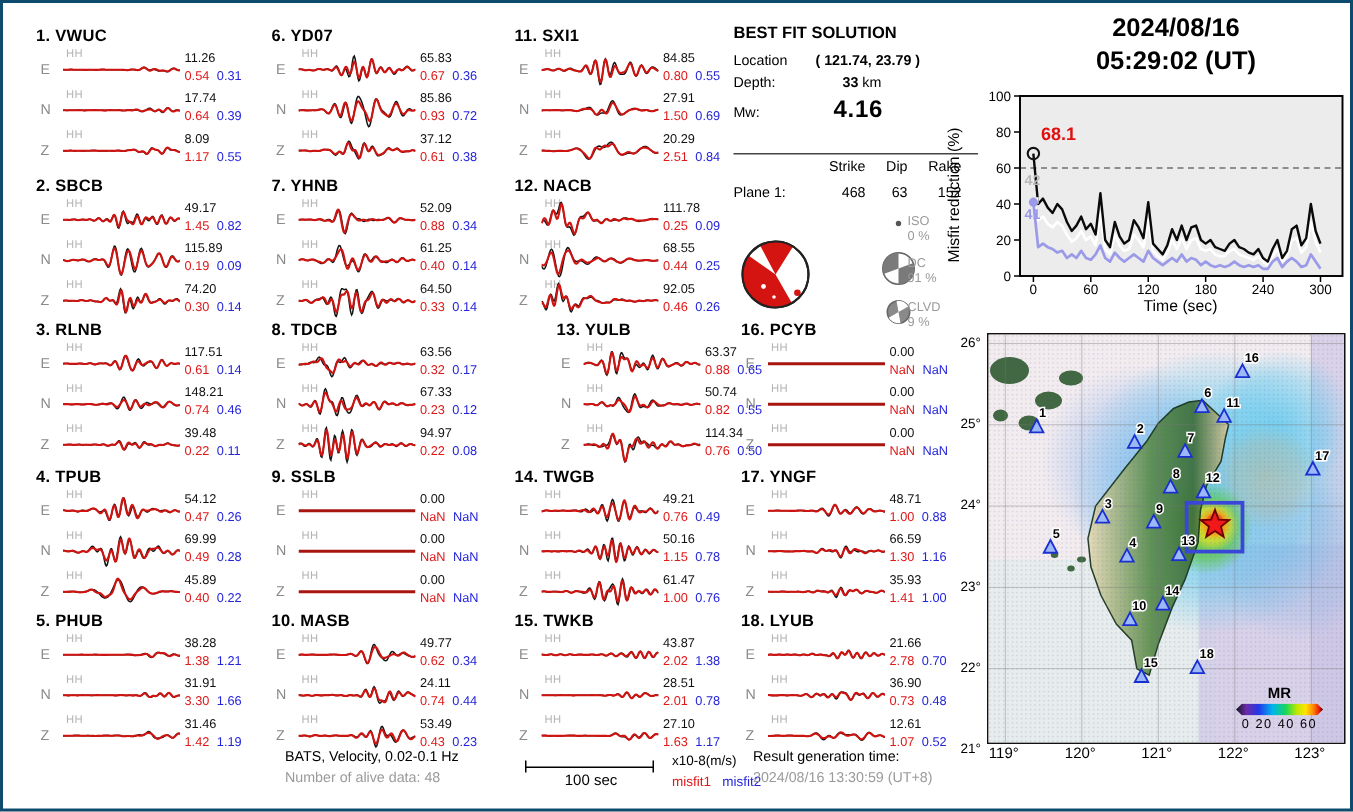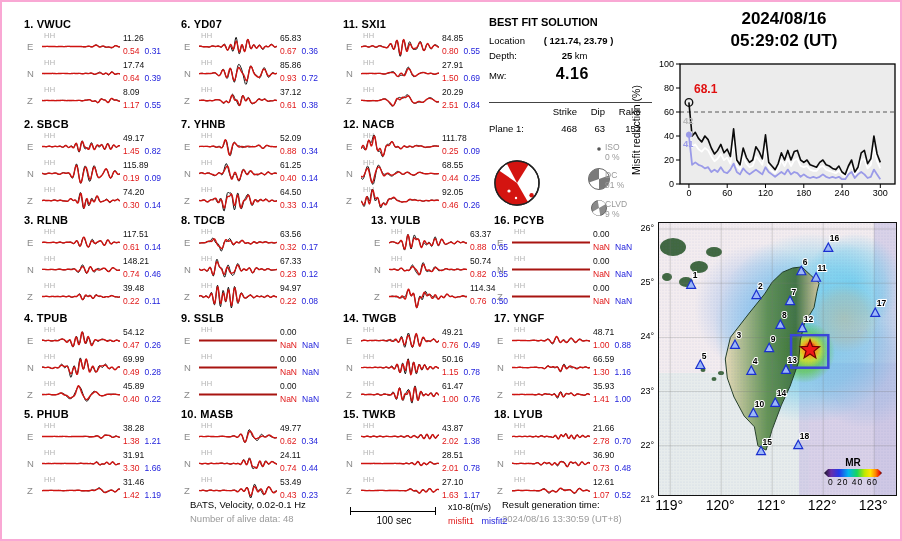--- a/index.html
+++ b/index.html
@@ -1,16 +1,16 @@
 <!DOCTYPE html>
 <html><head>
 <meta charset="utf-8">
 <style>
   html,body{margin:0;padding:0;background:#888;}
-  .fig{position:relative;width:902px;height:541px;background:#fff;border:2px solid #f9a8d4;box-sizing:border-box;
+  .fig{position:relative;width:902px;height:541px;background:#fff;border:2px solid #0c4a6e;box-sizing:border-box;
        font-family:"Liberation Sans","DejaVu Sans",sans-serif;overflow:hidden;}
   
   .st{position:absolute;width:156px;height:96px;}
   .st-name{position:absolute;left:2px;top:0;font-size:11px;font-weight:bold;color:#000;letter-spacing:.2px;}
   .tr{position:absolute;left:0;height:27px;width:156px;}
   .ch{position:absolute;left:5px;top:8px;font-size:9.5px;color:#8a8a8a;}
   .hh{position:absolute;left:22px;top:-2px;font-size:7.5px;color:#b4b4b4;letter-spacing:.3px;}
   .wf{position:absolute;left:20px;top:0;width:78px;height:27px;}
   .nums{position:absolute;left:101px;top:0;width:55px;line-height:10.5px;}
   .amp{font-size:8.5px;color:#111;}
@@ -37,21 +37,21 @@
   .ylab{position:absolute;left:634px;top:122px;font-size:10.5px;color:#000;transform:rotate(-90deg);transform-origin:center;white-space:nowrap;width:140px;text-align:center;margin-left:-70px;}
   .xlab{position:absolute;left:700px;top:196px;width:170px;text-align:center;font-size:10.5px;color:#000;}
   .ytick{position:absolute;width:26px;text-align:right;font-size:9px;color:#000;}
   .xtick{position:absolute;width:30px;text-align:center;font-size:9px;color:#000;}
   .ann-68{position:absolute;left:692px;top:80px;font-size:12px;font-weight:bold;color:#e01010;}
   .ann-42{position:absolute;left:681px;top:113px;font-size:9.5px;font-weight:bold;color:#b9b9b9;}
   .ann-41{position:absolute;left:681px;top:136px;font-size:9.5px;font-weight:bold;color:#9a9ae8;}
   
   .map{position:absolute;left:656px;top:220px;width:237px;height:272px;border:1.5px solid #111;box-sizing:content-box;background:#f3ecef;}
   .lattick{position:absolute;width:26px;text-align:right;font-size:9px;color:#000;}
-  .lontick{position:absolute;width:30px;text-align:center;font-size:14px;color:#000;top:495px;}
+  .lontick{position:absolute;width:30px;text-align:center;font-size:10px;color:#000;top:495px;}
   .mr{position:absolute;left:820px;top:455px;width:62px;text-align:center;}
   .mr-title{font-size:10px;font-weight:bold;color:#000;}
   .mr-bar{width:58px;height:8px;margin:1px auto 0 auto;
      background:linear-gradient(90deg,#14141e 0%,#6a2ca8 12%,#2436e8 26%,#00b4ee 42%,#16d65c 57%,#bfe800 70%,#ffe400 80%,#ff8400 89%,#e81400 96%,#280000 100%);
      clip-path:polygon(0 50%,7% 0,93% 0,100% 50%,93% 100%,7% 100%);}
   .mr-nums{font-size:8.5px;color:#000;letter-spacing:1px;}
   
   .ft{position:absolute;font-size:9.5px;color:#000;}
   .gray{color:#9a9a9a;}
   .sb-line{position:absolute;left:348px;top:509px;width:86px;border-top:1.5px solid #000;}
@@ -765,21 +765,21 @@
     </div>
 
   <div class="sol">
     <div class="sol-title">BEST FIT SOLUTION</div>
     <div class="sol-row">
       <span class="sol-lab">Location</span>
       <span class="b">( 121.74,  23.79 )</span>
     </div>
     <div class="sol-row">
       <span class="sol-lab">Depth:</span>
-      <span class="b" style="margin-left:18px">25</span>
+      <span class="b" style="margin-left:18px">33</span>
       <span>km</span>
     </div>
     <div class="sol-row">
       <span class="sol-lab">Mw:</span>
       <span class="mw-val" style="margin-left:12px">4.16</span>
     </div>
     <div class="fm-table">
       <div class="fm-head">
         <span class="c1"></span><span class="c2">Strike</span><span class="c3">Dip</span><span class="c4">Rake</span>
       </div>
@@ -809,20 +809,21 @@
     <div class="decomp" style="left:116px;top:154px"><span>DC</span><br><span>91 %</span></div>
     <div class="decomp" style="left:116px;top:183px"><span>CLVD</span><br><span>9 %</span></div>
   </div>
 
   <div class="hdr">
     <div>2024/08/16</div>
     <div>05:29:02  (UT)</div>
   </div>
 
   <div class="ylab">Misfit reduction (%)</div>
+  <div class="xlab">Time (sec)</div>
   <svg id="chart" style="position:absolute;left:672px;top:58px" width="228" height="132" viewBox="0 0 228 132">
       <rect x="6" y="4" width="215" height="120" fill="#ececec"></rect>
       <line x1="6" y1="52" x2="221" y2="52" stroke="#333" stroke-width="0.8" stroke-dasharray="4 3"></line>
       <polyline points="14.9,73.6 18.1,86.8 21.3,84.4 24.5,89.2 27.7,91.6 30.9,88.0 34.1,90.4 37.3,96.4 40.5,101.2 43.6,98.8 46.8,94.0 50.0,100.0 53.2,97.6 56.4,103.6 59.6,82.0 62.8,106.0 66.0,109.6 69.2,96.4 72.4,103.6 75.5,107.2 78.7,106.0 81.9,96.4 85.1,100.0 88.3,104.8 91.5,86.8 94.7,107.2 97.9,110.8 101.1,113.2 104.2,108.4 107.4,100.0 110.6,106.0 113.8,98.8 117.0,106.0 120.2,100.0 123.4,98.8 126.6,106.0 129.8,107.2 133.0,106.0 136.1,109.6 139.3,110.8 142.5,110.8 145.7,107.2 148.9,106.0 152.1,109.6 155.3,110.8 158.5,112.0 161.7,113.2 164.9,110.8 168.0,114.4 171.2,116.8 174.4,110.8 177.6,106.0 180.8,114.4 184.0,110.8 187.2,100.0 190.4,98.8 193.6,108.4 196.8,104.8 199.9,88.0 203.1,101.2 206.3,108.4" fill="none" stroke="#ffffff" stroke-width="1.8" stroke-linejoin="round"></polyline>
       <polyline points="14.9,74.8 18.1,104.8 21.3,102.4 24.5,104.8 27.7,106.0 30.9,108.4 34.1,107.2 37.3,112.0 40.5,109.6 43.6,112.0 46.8,107.2 50.0,112.0 53.2,113.2 56.4,109.6 59.6,103.6 62.8,112.0 66.0,114.4 69.2,108.4 72.4,112.0 75.5,114.4 78.7,112.0 81.9,109.6 85.1,112.0 88.3,114.4 91.5,107.2 94.7,112.0 97.9,114.4 101.1,116.8 104.2,114.4 107.4,112.0 110.6,114.4 113.8,109.6 117.0,114.4 120.2,112.0 123.4,113.2 126.6,116.8 129.8,114.4 133.0,116.8 136.1,118.0 139.3,116.8 142.5,118.0 145.7,116.8 148.9,114.4 152.1,116.8 155.3,118.0 158.5,116.8 161.7,118.0 164.9,116.8 168.0,119.2 171.2,119.2 174.4,114.4 177.6,112.0 180.8,118.0 184.0,114.4 187.2,112.0 190.4,114.4 193.6,118.0 196.8,116.8 199.9,109.6 203.1,114.4 206.3,119.2" fill="none" stroke="#9a9ae8" stroke-width="1.8" stroke-linejoin="round"></polyline>
       <polyline points="14.9,42.4 18.1,76.0 21.3,72.4 24.5,78.4 27.7,82.0 30.9,76.0 34.1,79.6 37.3,88.0 40.5,94.0 43.6,90.4 46.8,84.4 50.0,92.8 53.2,89.2 56.4,96.4 59.6,68.8 62.8,100.0 66.0,104.8 69.2,88.0 72.4,97.6 75.5,102.4 78.7,100.0 81.9,86.8 85.1,91.6 88.3,98.8 91.5,74.8 94.7,102.4 97.9,106.0 101.1,109.6 104.2,103.6 107.4,92.8 110.6,100.0 113.8,90.4 117.0,100.0 120.2,91.6 123.4,90.4 126.6,100.0 129.8,102.4 133.0,100.0 136.1,104.8 139.3,106.0 142.5,107.2 145.7,102.4 148.9,100.0 152.1,104.8 155.3,106.0 158.5,108.4 161.7,109.6 164.9,106.0 168.0,112.0 171.2,114.4 174.4,106.0 177.6,100.0 180.8,112.0 184.0,107.2 187.2,92.8 190.4,90.4 193.6,103.6 196.8,98.8 199.9,76.0 203.1,94.0 206.3,102.4" fill="none" stroke="#0a0a0a" stroke-width="1.6" stroke-linejoin="round"></polyline>
       <rect x="14.20771513353116" y="71.6" width="4" height="4" fill="#fff" stroke="#ccc" stroke-width="0.5"></rect>
       <circle cx="14.931750741839762" cy="74.80000000000001" r="3" fill="#9a9ae8"></circle>
       <circle cx="14.931750741839762" cy="42.39999999999999" r="3.8" fill="none" stroke="#111" stroke-width="1.4"></circle>
       <rect x="6" y="4" width="215" height="120" fill="none" stroke="#000" stroke-width="1.3"></rect>

